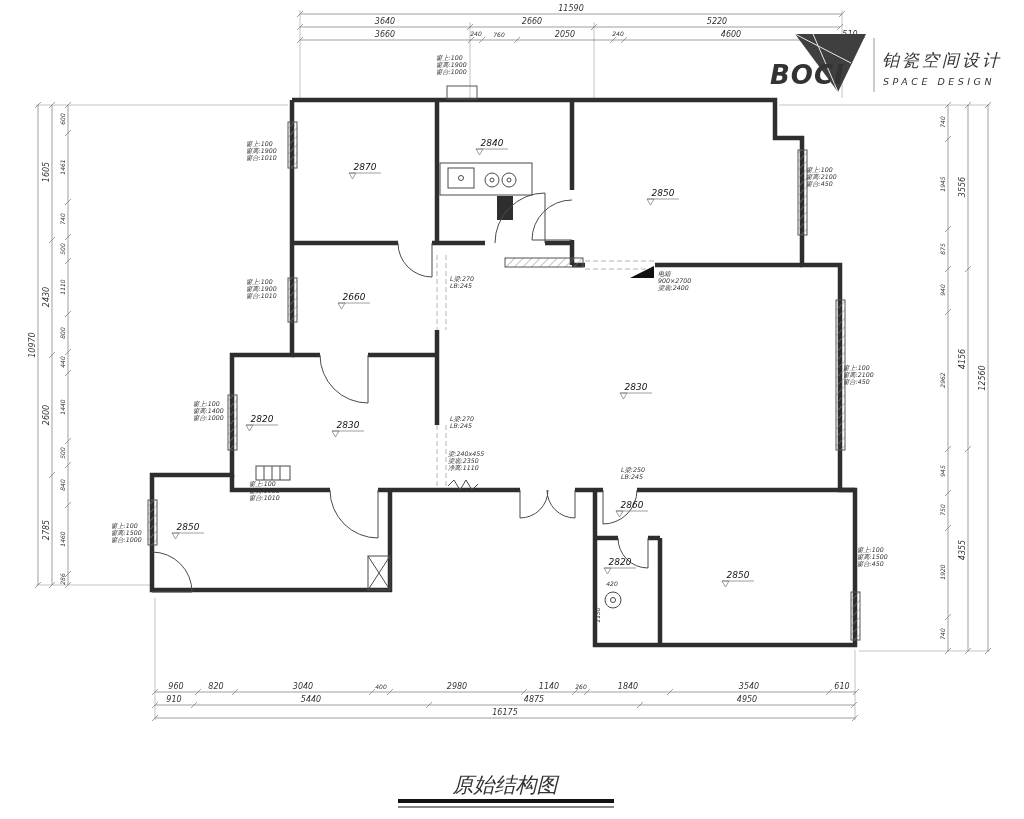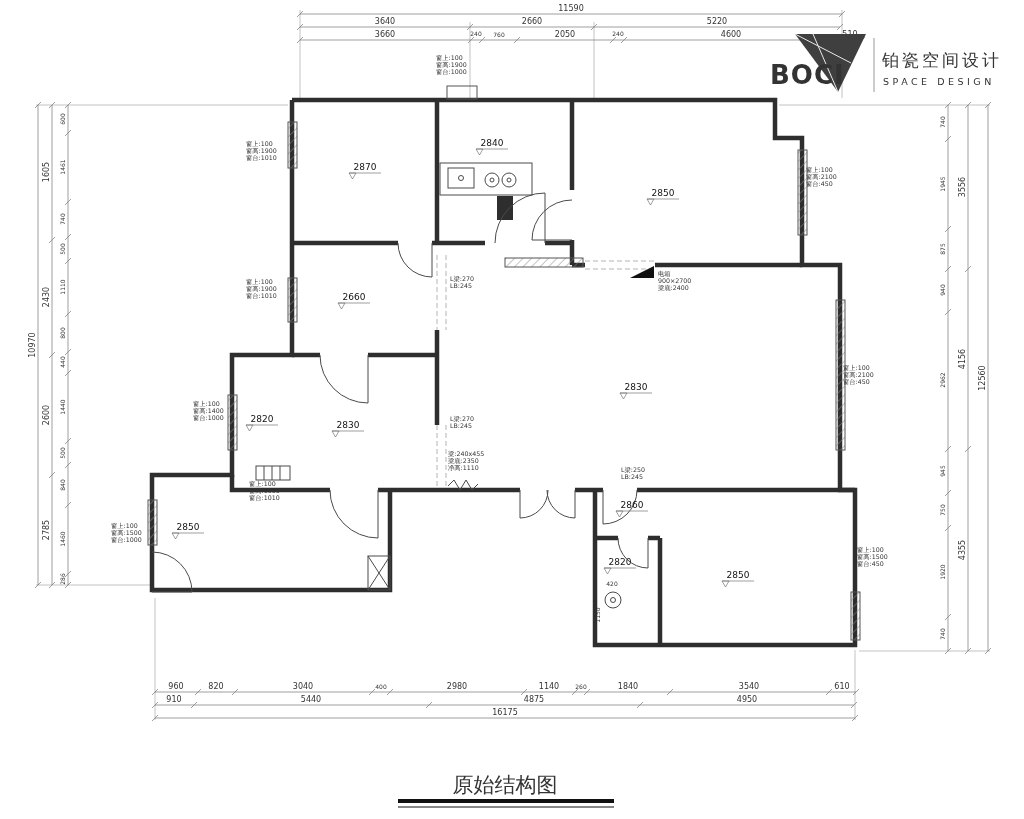--- a/index.html
+++ b/index.html
@@ -1,16 +1,16 @@
 <!DOCTYPE html>
 <html><head>
 <meta charset="utf-8">
 <style>
   html,body{margin:0;padding:0;background:#ffffff;}
-  .page{width:1024px;height:819px;position:relative;background:#fff;overflow:hidden;}
+  .page{width:1024px;height:819px;position:relative;background:#fff;overflow:hidden;font-style:italic;}
   text{font-family:"DejaVu Sans",sans-serif;fill:#333;}
   .w{stroke:#2e2e2e;stroke-width:4.5;fill:none;}
   .t{stroke:#4a4a4a;stroke-width:1;fill:none;}
   .dl{stroke:#777;stroke-width:0.7;fill:none;}
   .wl{stroke:#9a9a9a;stroke-width:0.6;fill:none;}
   .dash{stroke:#b5b5b5;stroke-width:1;fill:none;stroke-dasharray:5 3;}
   .dt{font-size:8px;}
   .xs{font-size:6px;}
   .nt{font-size:6.3px;}
   .rn{font-size:9px;fill:#111;}

